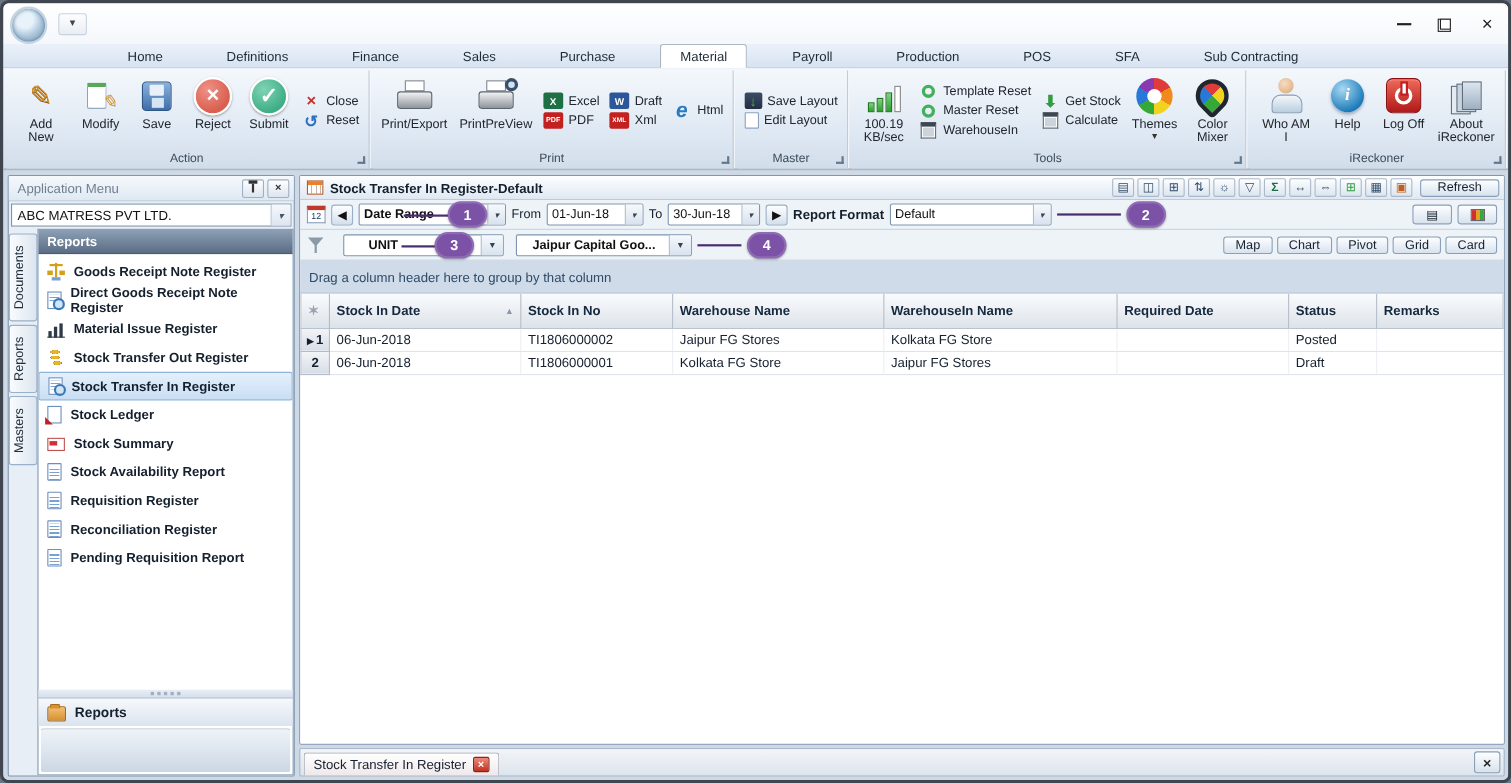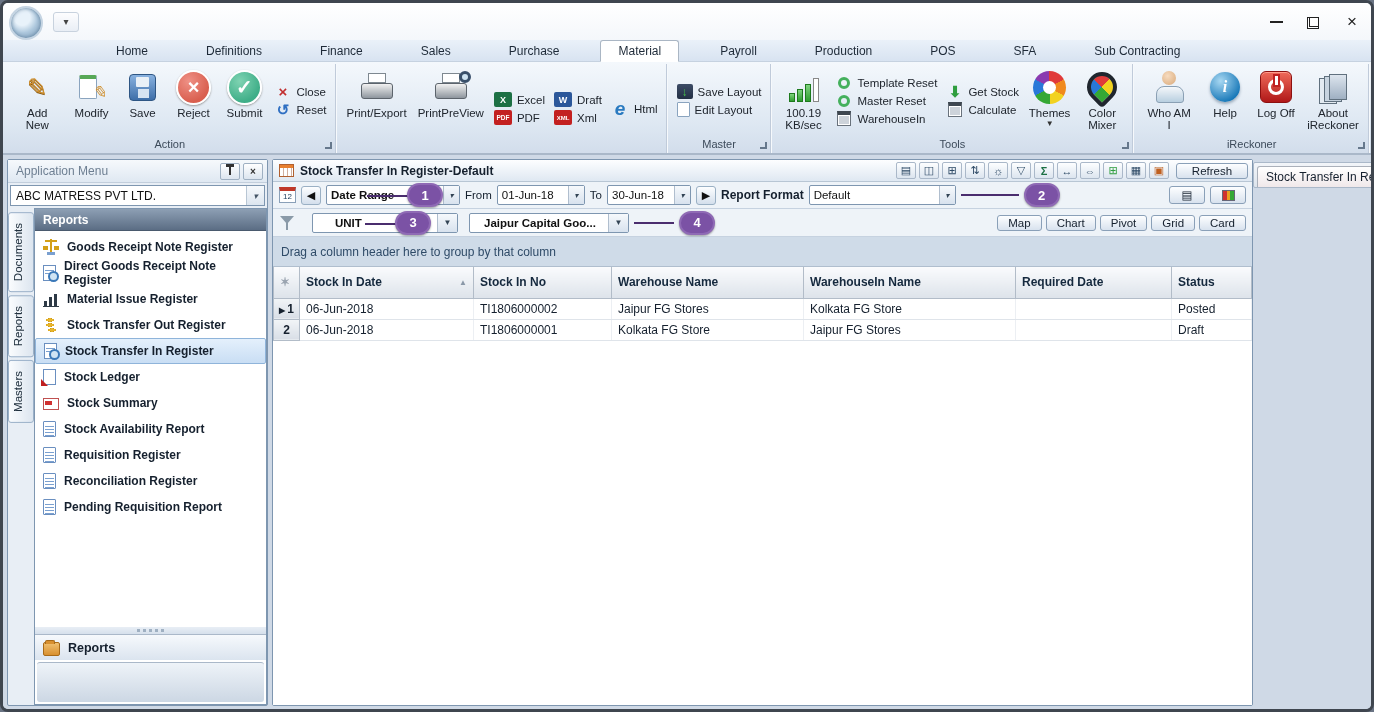--- a/index.html
+++ b/index.html
@@ -122,21 +122,21 @@
   .ic-summary { background:#fff; border:1px solid #c05050; width:16px; height:12px; margin-top:2px; }
   .ic-summary:after { content:""; position:absolute; left:1px; top:2px; width:7px; height:4px; background:#d03030; }
   .ic-folder { width:17px; height:14px; background:linear-gradient(#f0c070,#d89030); border:1px solid #a86a18; border-radius:2px; position:relative; margin-top:2px; }
   .ic-folder:before { content:""; position:absolute; top:-3px; left:1px; width:8px; height:3px; background:#d89030; border:1px solid #a86a18; border-bottom:none; border-radius:2px 2px 0 0; }
   .sb-splitter { height:7px; background:linear-gradient(#e8eef5,#d6e0ec); display:flex; align-items:center; justify-content:center; gap:3px; flex:0 0 auto; }
   .sb-splitter i { width:3px; height:3px; background:#9fb0c2; }
   .sb-bottom-btn { height:26px; background:linear-gradient(#f6f9fc,#dbe4ef); border-top:1px solid #aab8c9; display:flex; align-items:center; gap:8px; padding-left:8px; font-size:12.5px; font-weight:bold; color:#15202e; flex:0 0 auto; }
   .sb-footer { height:40px; background:linear-gradient(#eef3f8,#ccd7e4); border-top:1px solid #aab8c9; flex:0 0 auto; margin:2px; border-radius:3px; }
 
   
-  .rightcol { flex:1; display:flex; flex-direction:row; min-width:0; }
+  .rightcol { flex:1; display:flex; flex-direction:column; min-width:0; }
   .panel { flex:1; border:1px solid #7e96b0; background:#fff; display:flex; flex-direction:column; min-height:0; border-radius:2px; }
   .p-title { height:22px; background:linear-gradient(#fdfeff,#dfe8f2); border-bottom:1px solid #b8c6d4; display:flex; align-items:center; padding:0 4px 0 6px; flex:0 0 auto; }
   .p-ticon { width:15px; height:13px; background:#fff; border:1px solid #b06030; background-image:linear-gradient(#e88030 0 3px, transparent 3px), repeating-linear-gradient(90deg, transparent 0 3px, #d0b0a0 3px 4px); margin-right:6px; }
   .p-tname { font-size:12px; font-weight:bold; color:#15202e; }
   .p-ticons { margin-left:auto; display:flex; align-items:center; gap:3px; }
   .mini { width:20px; height:17px; border:1px solid #aab8c9; border-radius:2px; background:linear-gradient(#fdfeff,#dce5ef); display:flex; align-items:center; justify-content:center; font-size:11px; color:#2e4a66; }
   .btn { border:1px solid #8aa0b8; border-radius:3px; background:linear-gradient(#fdfeff,#d8e2ee); font-size:11.5px; color:#15202e; padding:1px 10px; display:inline-flex; align-items:center; justify-content:center; }
   .p-row { display:flex; align-items:center; background:#eef3f8; border-bottom:1px solid #c6d2e0; padding:0 6px; gap:5px; flex:0 0 auto; position:relative; }
   .p-row1 { height:27px; }
   .p-row2 { height:28px; }
@@ -302,20 +302,24 @@
               <span>Xml</span>
             </div>
         </div>
         <div class="rstack">
           <div class="rsmall">
               <span class="b-html">e</span>
               <span>Html</span>
             </div>
         </div>
       </div>
+      <div class="rgl">
+          <span>Print</span>
+          <i class="launcher"></i>
+        </div>
     </div>
 
     <div class="rgroup">
       <div class="rgc">
         <div class="rstack">
           <div class="rsmall">
               <span class="i-slayout">↓</span>
               <span>Save Layout</span>
             </div>
           <div class="rsmall">

